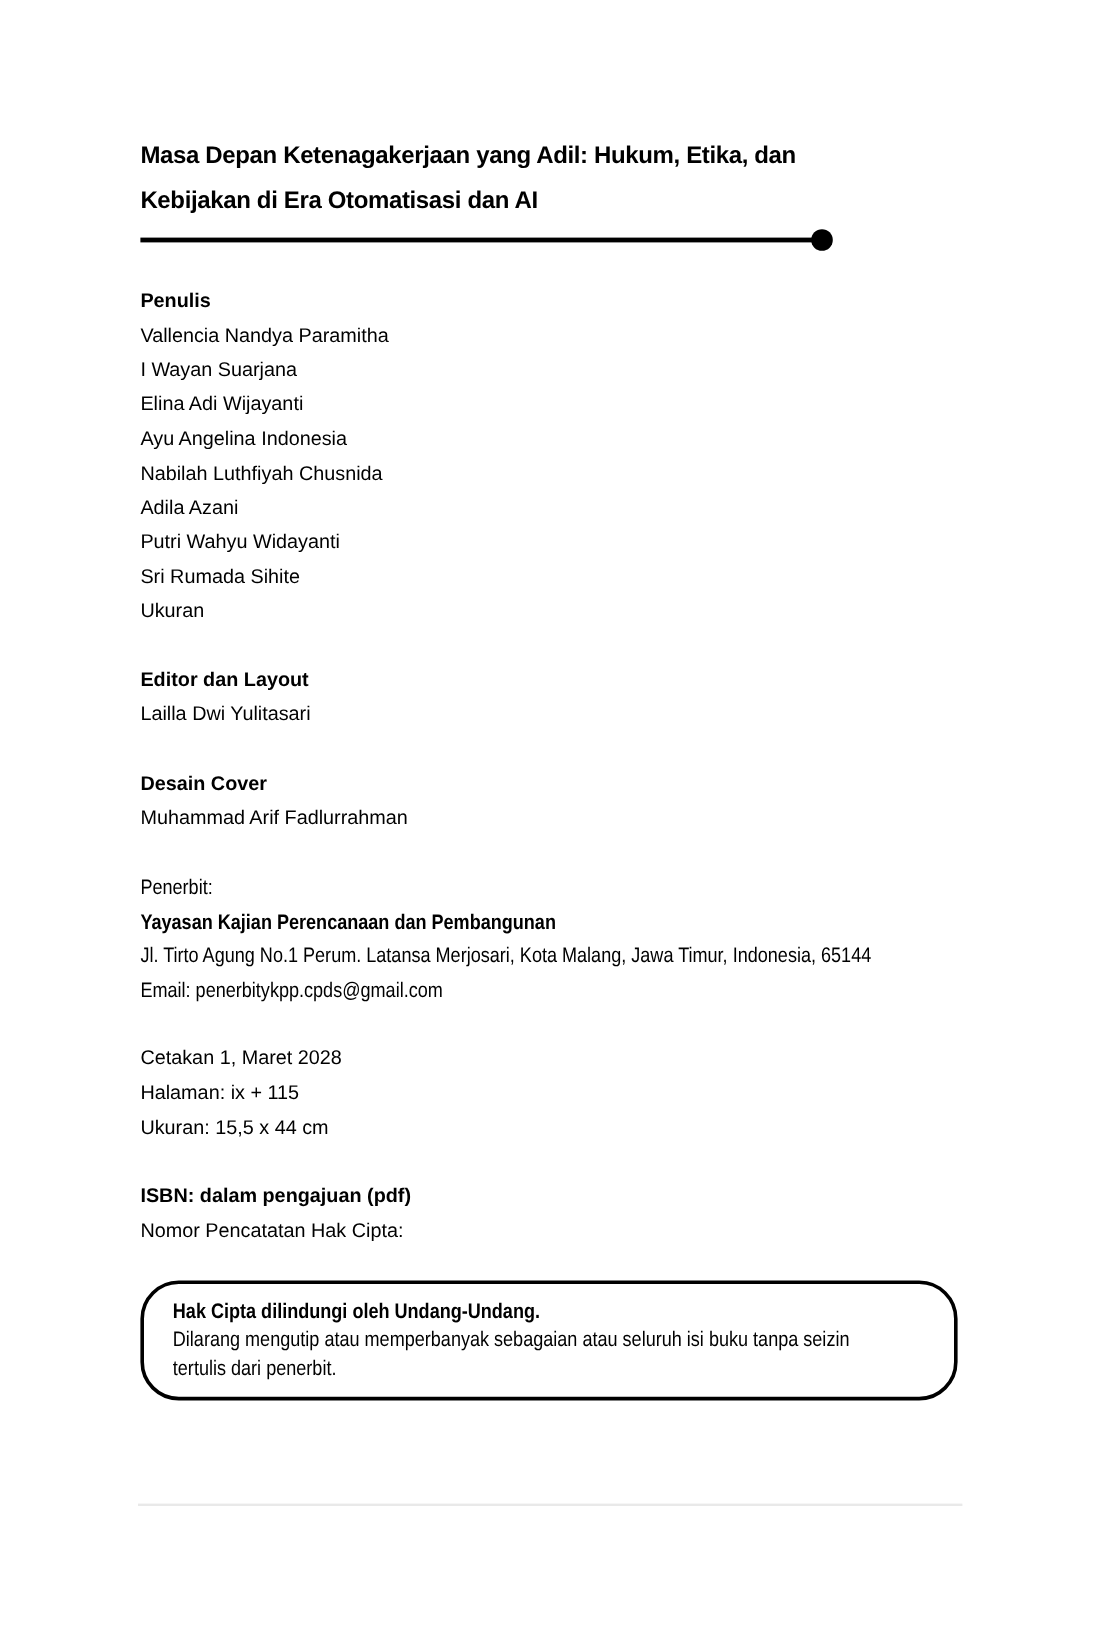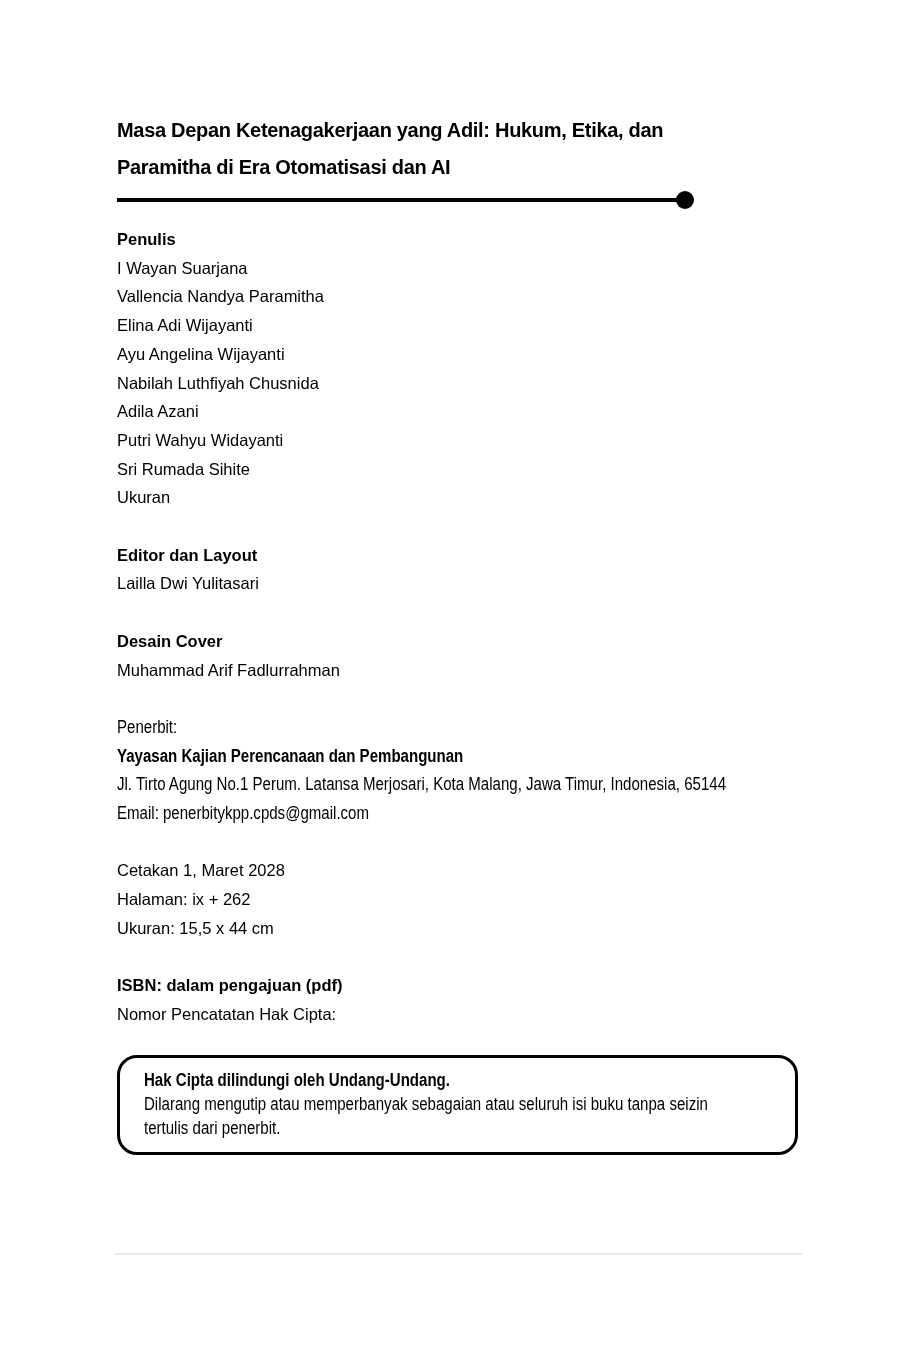--- a/index.html
+++ b/index.html
@@ -36,34 +36,34 @@
   .rule-line { flex: 1; height: 4px; background: #000000; }
   .rule-dot {
     width: 18px; height: 18px;
     border-radius: 50%;
     background: #000000;
     margin-left: -3px;
     flex: none;
   }
   .block { font-size: 16.5px; line-height: 28.7px; }
   .block .h { font-weight: bold; }
-  .authors-block { margin-top: 16px; }
+  .authors-block { margin-top: 28px; }
   .gap-block { margin-top: 28.7px; }
   .narrow {
     font-size: 17.5px;
     width: 790px;
     transform: scaleX(0.86);
     transform-origin: left top;
     white-space: nowrap;
   }
   .notice-box {
     margin-top: 26px;
     width: 681px;
     border: 3px solid #000000;
-    border-radius: 20px;
+    border-radius: 32px;
     padding: 10px 18px 12px 24px;
   }
   .notice-text {
     font-size: 17.5px;
     line-height: 24px;
     width: 740px;
     transform: scaleX(0.86);
     transform-origin: left top;
   }
   .notice-text .h { font-weight: bold; }
@@ -77,34 +77,34 @@
   }
 </style>
 </head>
 <body>
 
 <div class="page">
   <div class="content">
 
     <div class="title">
       <span>Masa Depan Ketenagakerjaan yang Adil: Hukum, Etika, dan</span><br>
-      <span>Paramitha di Era Otomatisasi dan AI</span>
+      <span>Kebijakan di Era Otomatisasi dan AI</span>
     </div>
 
     <div class="title-rule">
       <div class="rule-line"></div>
       <div class="rule-dot"></div>
     </div>
 
     <div class="block authors-block">
       <div class="h">Penulis</div>
+      <div>Vallencia Nandya Paramitha</div>
       <div>I Wayan Suarjana</div>
-      <div>Vallencia Nandya Paramitha</div>
       <div>Elina Adi Wijayanti</div>
-      <div>Ayu Angelina Wijayanti</div>
+      <div>Ayu Angelina Indonesia</div>
       <div>Nabilah Luthfiyah Chusnida</div>
       <div>Adila Azani</div>
       <div>Putri Wahyu Widayanti</div>
       <div>Sri Rumada Sihite</div>
       <div>Ukuran</div>
     </div>
 
     <div class="block gap-block">
       <div class="h">Editor dan Layout</div>
       <div>Lailla Dwi Yulitasari</div>
@@ -117,21 +117,21 @@
 
     <div class="block gap-block narrow">
       <div>Penerbit:</div>
       <div class="h">Yayasan Kajian Perencanaan dan Pembangunan</div>
       <div>Jl. Tirto Agung No.1 Perum. Latansa Merjosari, Kota Malang, Jawa Timur, Indonesia, 65144</div>
       <div>Email: penerbitykpp.cpds@gmail.com</div>
     </div>
 
     <div class="block gap-block">
       <div>Cetakan 1, Maret 2028</div>
-      <div>Halaman: ix + 262</div>
+      <div>Halaman: ix + 115</div>
       <div>Ukuran: 15,5 x 44 cm</div>
     </div>
 
     <div class="block gap-block">
       <div class="h">ISBN: dalam pengajuan (pdf)</div>
       <div>Nomor Pencatatan Hak Cipta:</div>
     </div>
 
     <div class="notice-box">
       <div class="notice-text">

